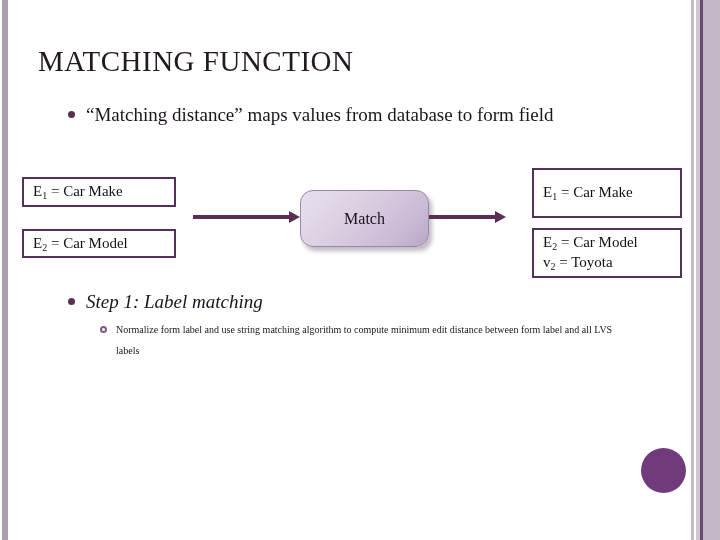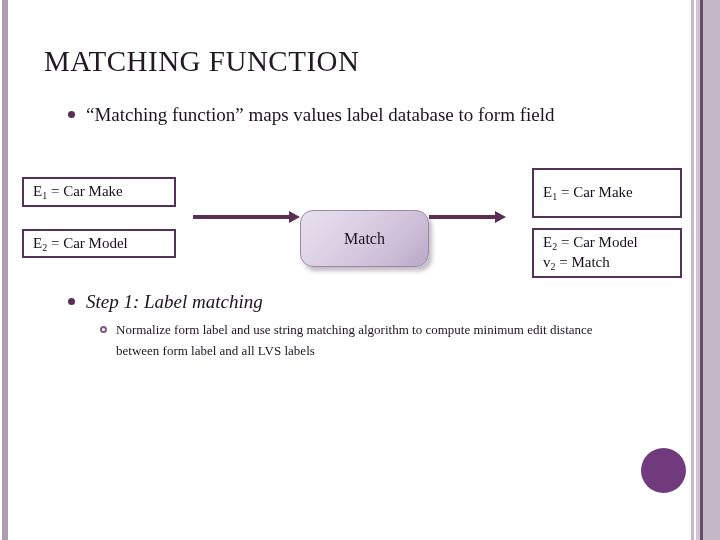--- a/index.html
+++ b/index.html
@@ -56,21 +56,21 @@
     left: 696px;
     top: 0;
     width: 4px;
     height: 540px;
     background: #cdc5d0;
   }
 
   
   .title {
     position: absolute;
-    left: 44px;
+    left: 38px;
     top: 44px;
     font-size: 29px;
     line-height: 34px;
     color: #231923;
     font-variant: small-caps;
     letter-spacing: 0.5px;
     white-space: nowrap;
   }
 
   
@@ -102,21 +102,21 @@
     margin-top: 7px;
     margin-right: 9px;
     flex: 0 0 auto;
   }
   .bullet-text-l1 {
     font-size: 19px;
     line-height: 25px;
     color: #1d1420;
   }
   .bullet-text-l2 {
-    font-size: 13px;
+    font-size: 10px;
     line-height: 21px;
     color: #1d1420;
   }
 
   
   .ebox {
     position: absolute;
     border: 2px solid #54315a;
     background: #ffffff;
     box-sizing: border-box;
@@ -152,21 +152,20 @@
     border-radius: 13px;
     border: 1px solid #9d86a8;
     box-sizing: border-box;
     background: linear-gradient(135deg, #e8e0ee 0%, #ddd2e4 35%, #cbbcd6 75%, #b9a7c6 100%);
     box-shadow: 3px 4px 4px rgba(80, 60, 90, 0.35);
     display: flex;
     align-items: center;
     justify-content: center;
     font-size: 16px;
     color: #1d1420;
-    margin-top: 20px;
   }
 
   
   .arrow {
     position: absolute;
     height: 4px;
     background: #5b2f55;
     top: 215px;
   }
   .arrow::after {
@@ -202,21 +201,21 @@
   <div class="border-left"></div>
   <div class="border-right-thin"></div>
   <div class="border-right-pale"></div>
   <div class="border-right-dark"></div>
   <div class="border-right-wide"></div>
 
   <div class="title">MATCHING FUNCTION</div>
 
   <div class="bullet-row bullet-l1">
     <div class="dot-solid"></div>
-    <div class="bullet-text-l1">“Matching function” maps values label database to form field</div>
+    <div class="bullet-text-l1">“Matching distance” maps values from database to form field</div>
   </div>
 
   <div class="ebox box-in-1">
     <div class="line"><span>E</span><sub>1</sub><span> = Car Make</span></div>
   </div>
 
   <div class="ebox box-in-2">
     <div class="line"><span>E</span><sub>2</sub><span> = Car Model</span></div>
   </div>
 
@@ -226,21 +225,21 @@
   <div class="match-node">
     <span>Match</span>
   </div>
 
   <div class="ebox box-out-1">
     <div class="line"><span>E</span><sub>1</sub><span> = Car Make</span></div>
   </div>
 
   <div class="ebox box-out-2">
     <div class="line"><span>E</span><sub>2</sub><span> = Car Model</span></div>
-    <div class="line"><span>v</span><sub>2</sub><span> = Match</span></div>
+    <div class="line"><span>v</span><sub>2</sub><span> = Toyota</span></div>
   </div>
 
   <div class="bullet-row bullet-l1b">
     <div class="dot-solid"></div>
     <div class="bullet-text-l1">Step 1: Label matching</div>
   </div>
 
   <div class="bullet-row bullet-l2">
     <div class="dot-hollow"></div>
     <div class="bullet-text-l2">Normalize form label and use string matching algorithm to compute minimum edit distance between form label and all LVS labels</div>

